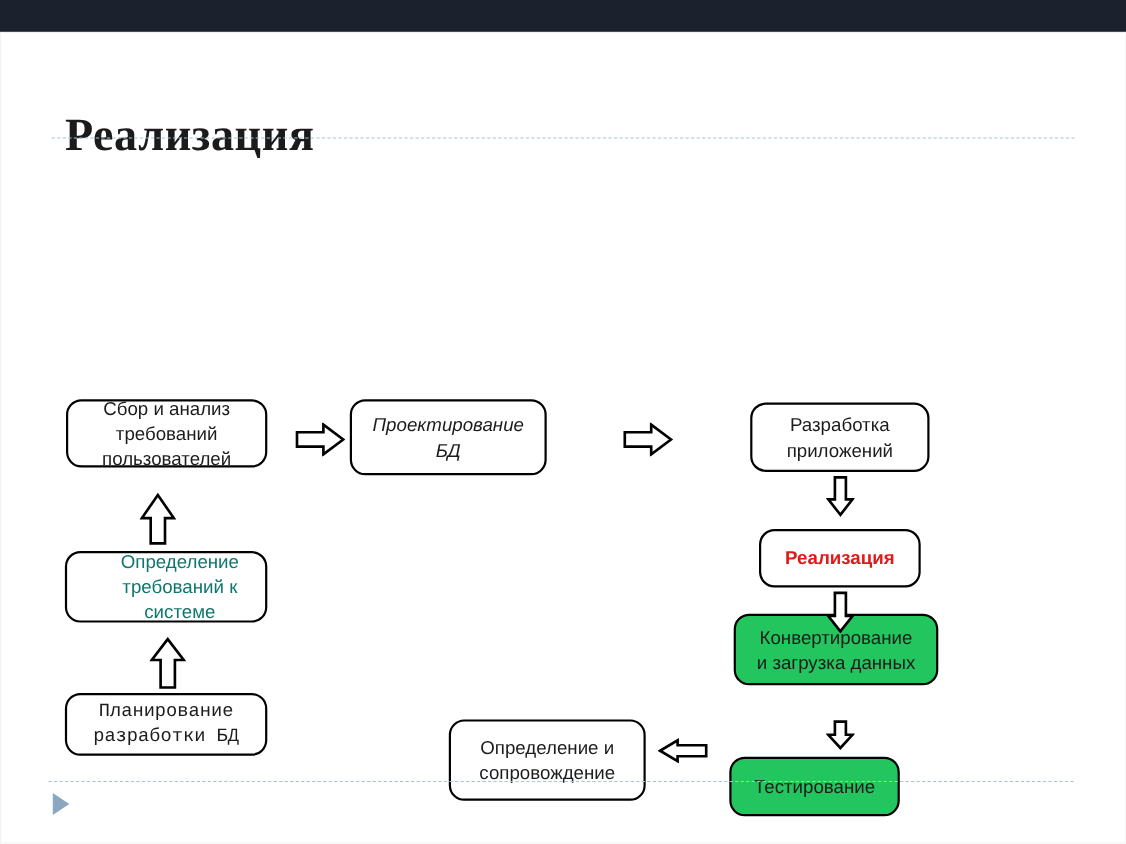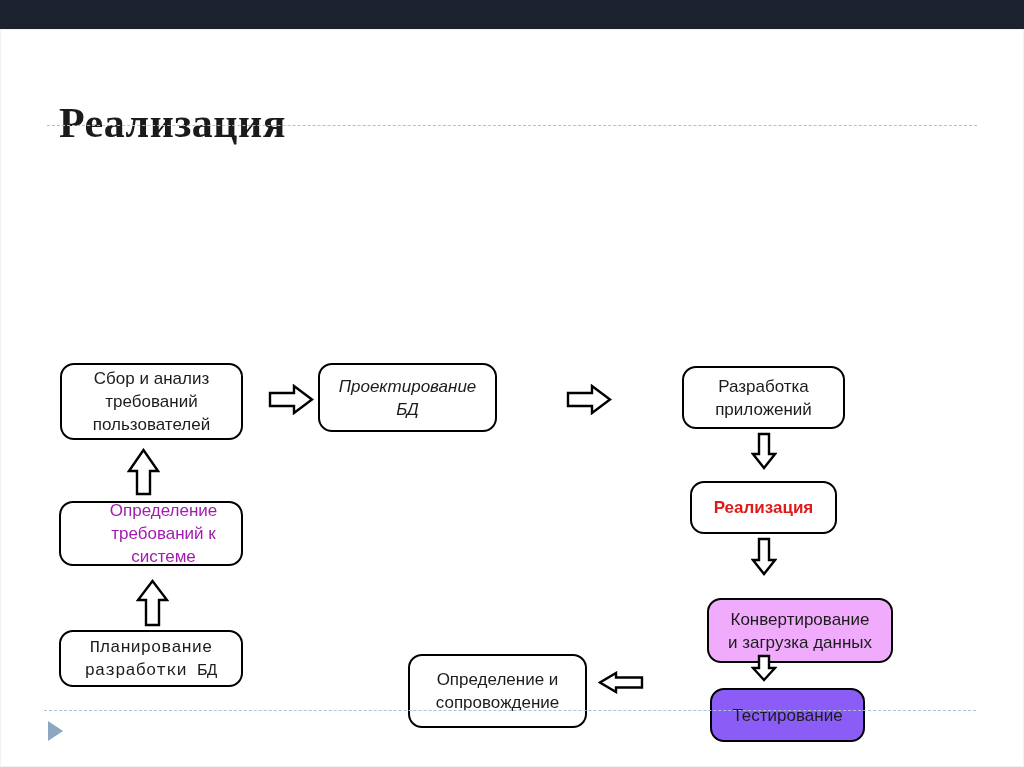--- a/index.html
+++ b/index.html
@@ -52,36 +52,36 @@
 </head>
 <body>
 
 <div class="top-bar" style="background: rgb(28, 34, 45);"></div>
 
 <div class="slide">
   <h1 class="slide-title" style="color: rgb(27, 27, 27);">Реализация</h1>
   <div class="divider title-divider" style="border-top-color: rgb(169, 196, 214);"></div>
 
   <div id="diagram">
-      <div class="flow-box" style="left: 60px; top: 334px; width: 183px; height: 77px; border-color: rgb(0, 0, 0); background: rgb(255, 255, 255); color: rgb(28, 28, 28);">Сбор и анализ
+      <div class="flow-box" style="left: 60px; top: 334px; width: 183px; height: 62px; border-color: rgb(0, 0, 0); background: rgb(255, 255, 255); color: rgb(28, 28, 28);">Сбор и анализ
 требований
 пользователей</div>
       <div class="flow-box" style="left: 318px; top: 334px; width: 179px; height: 69px; border-color: rgb(0, 0, 0); background: rgb(255, 255, 255); color: rgb(28, 28, 28); font-style: italic;">Проектирование
 БД</div>
       <div class="flow-box" style="left: 682px; top: 337px; width: 163px; height: 63px; border-color: rgb(0, 0, 0); background: rgb(255, 255, 255); color: rgb(28, 28, 28);">Разработка
 приложений</div>
       <div class="flow-box highlight" style="left: 690px; top: 452px; width: 147px; height: 53px; border-color: rgb(0, 0, 0); background: rgb(255, 255, 255); color: rgb(224, 26, 26);">Реализация</div>
-      <div class="flow-box" style="left: 59px; top: 472px; width: 184px; height: 65px; border-color: rgb(0, 0, 0); background: rgb(255, 255, 255); color: #a21caf; padding-left: 25px;">Определение
+      <div class="flow-box" style="left: 59px; top: 472px; width: 184px; height: 65px; border-color: rgb(0, 0, 0); background: rgb(255, 255, 255); color: #0f766e; padding-left: 25px;">Определение
 требований к
 системе</div>
       <div class="flow-box" style="left: 59px; top: 601px; width: 184px; height: 57px; border-color: rgb(0, 0, 0); background: rgb(255, 255, 255); color: rgb(28, 28, 28); font-family: Liberation Mono, monospace;">Планирование
 разработки БД</div>
-      <div class="flow-box" style="left: 667px; top: 569px; width: 186px; height: 65px; border-color: rgb(0, 0, 0); background: #f0abfc; color: rgb(28, 28, 28); margin-left: 40px;">Конвертирование
+      <div class="flow-box" style="left: 667px; top: 529px; width: 186px; height: 65px; border-color: rgb(0, 0, 0); background: #22c55e; color: rgb(28, 28, 28);">Конвертирование
 и загрузка данных</div>
-      <div class="flow-box" style="left: 710px; top: 659px; width: 155px; height: 54px; border-color: rgb(0, 0, 0); background: #8b5cf6; color: rgb(28, 28, 28);">Тестирование</div>
+      <div class="flow-box" style="left: 663px; top: 659px; width: 155px; height: 54px; border-color: rgb(0, 0, 0); background: #22c55e; color: rgb(28, 28, 28);">Тестирование</div>
       <div class="flow-box" style="left: 408px; top: 625px; width: 179px; height: 74px; border-color: rgb(0, 0, 0); background: rgb(255, 255, 255); color: rgb(28, 28, 28);">Определение и
 сопровождение</div>
       <svg class="flow-arrow" width="33" height="48" viewBox="-2 -2 33 48" style="left: 136px; top: 550px;">
         <polygon points="14.5,0 0,19 8,19 8,44 21,44 21,19 29,19" fill="#ffffff" stroke="#000000" stroke-width="2.4" stroke-linejoin="miter"></polygon>
       </svg>
       <svg class="flow-arrow" width="33" height="48" viewBox="-2 -2 33 48" style="left: 127px; top: 419px;">
         <polygon points="14.5,0 0,21 8,21 8,44 21,44 21,21 29,21" fill="#ffffff" stroke="#000000" stroke-width="2.4" stroke-linejoin="miter"></polygon>
       </svg>
       <svg class="flow-arrow" width="46" height="31" viewBox="-2 -2 46 31" style="left: 268px; top: 355px;">
         <polygon points="0,7 24,7 24,0 42,13.5 24,27 24,20 0,20" fill="#ffffff" stroke="#000000" stroke-width="2.4" stroke-linejoin="miter"></polygon>

